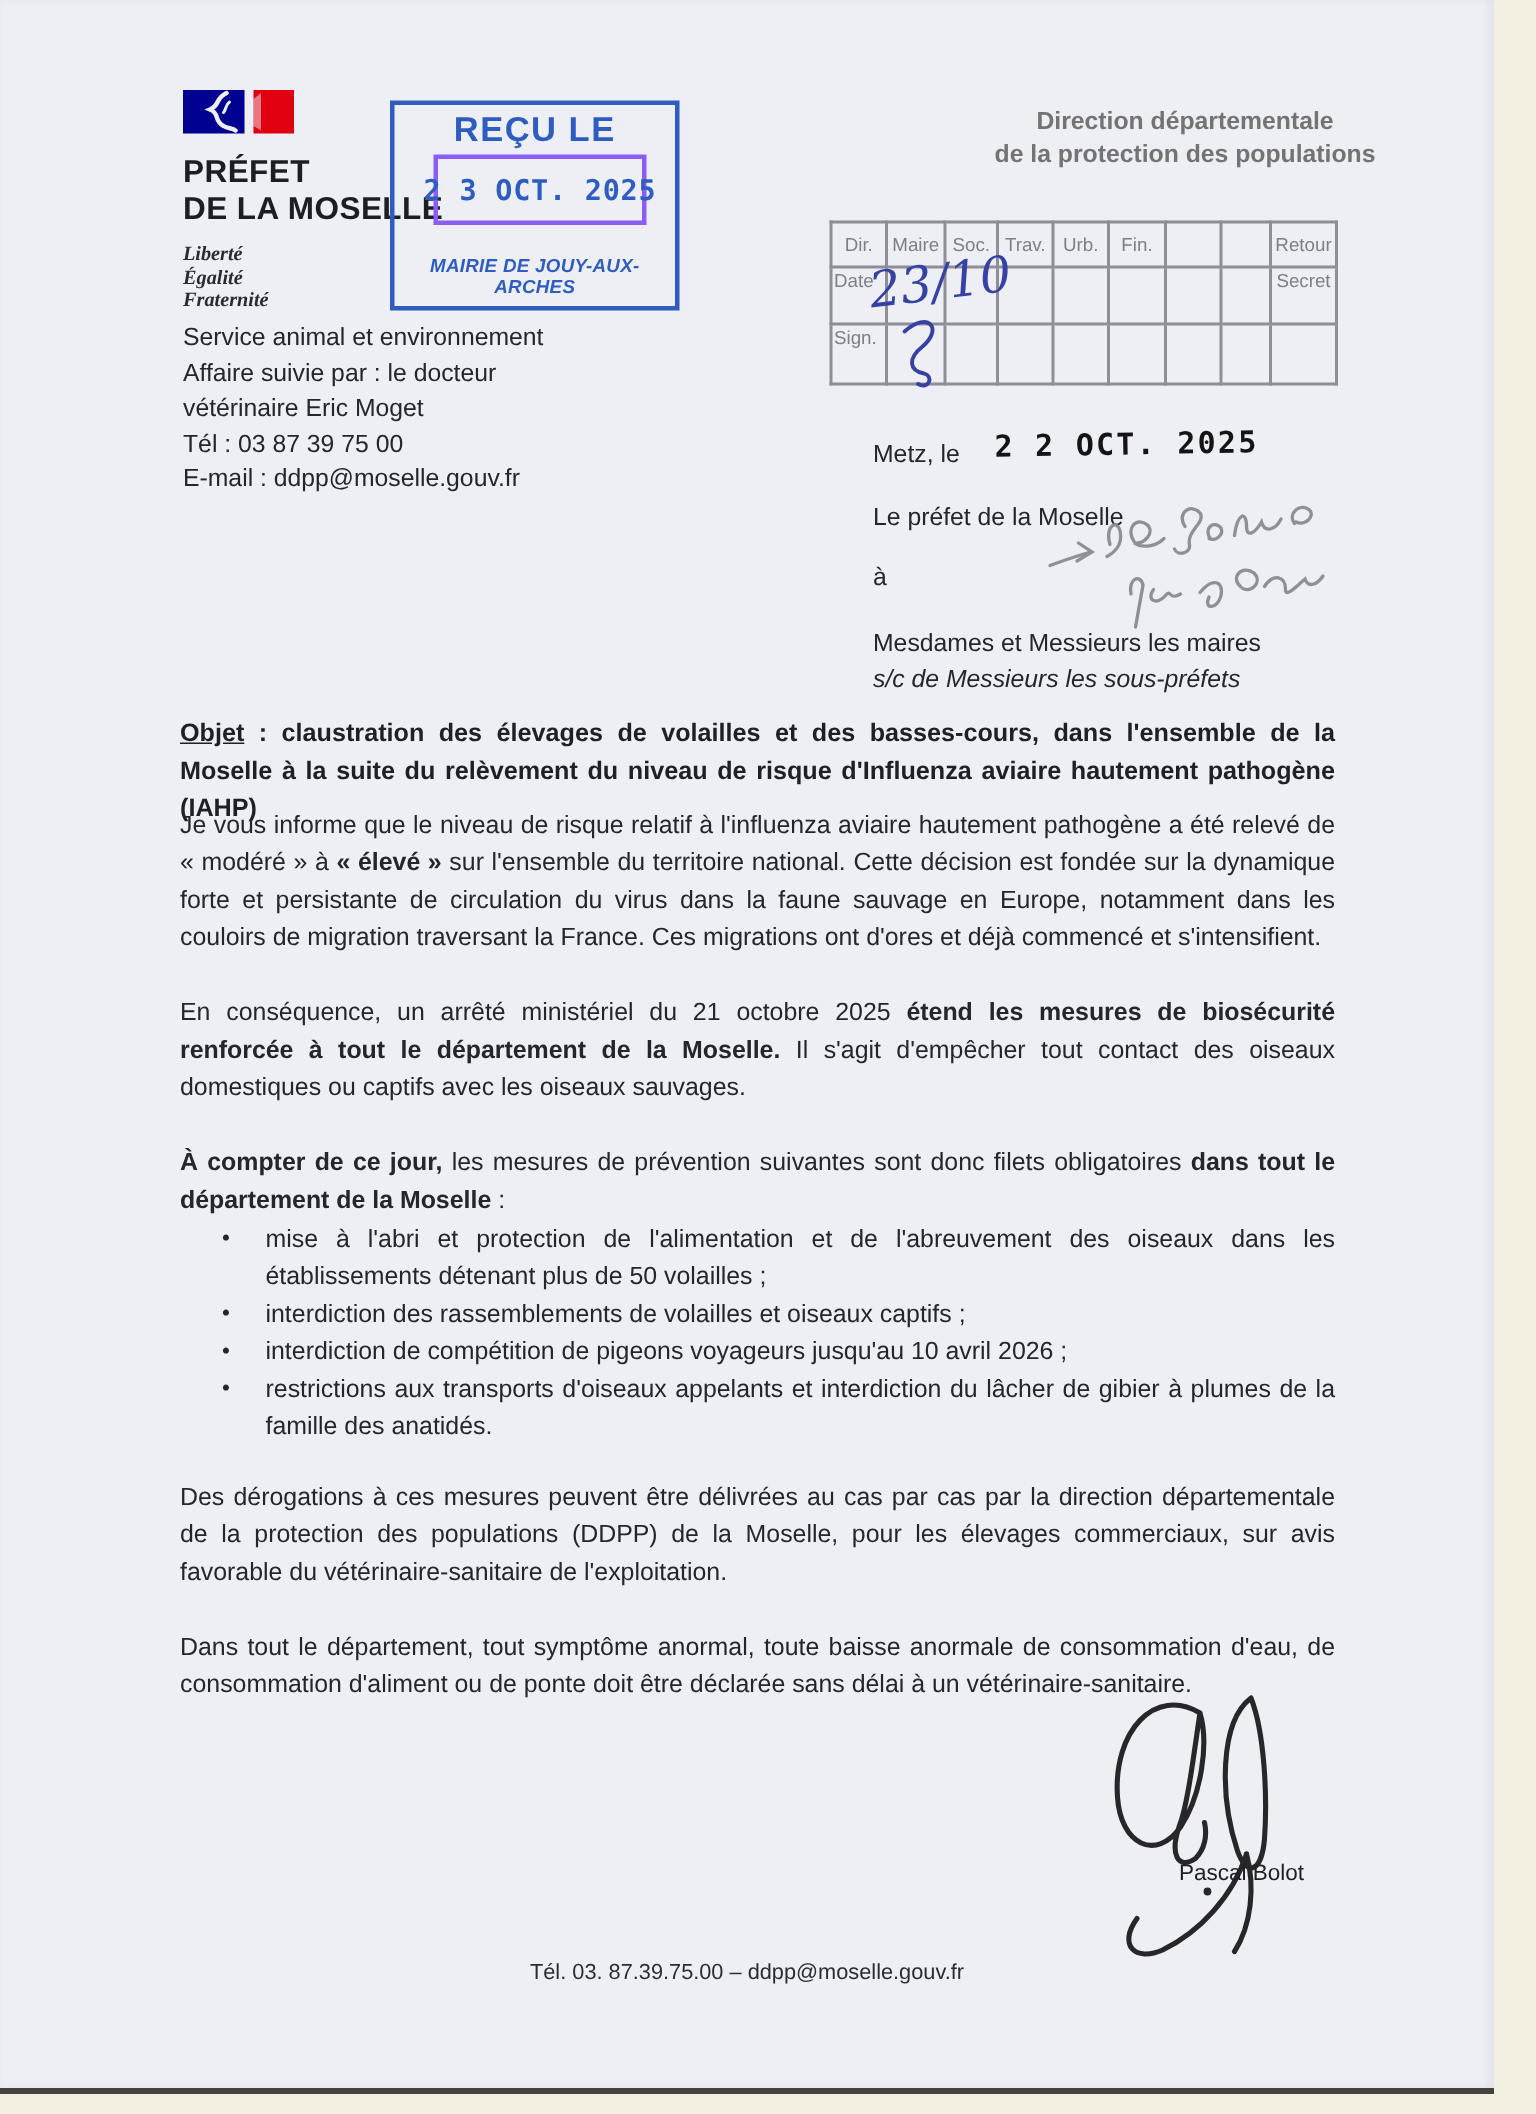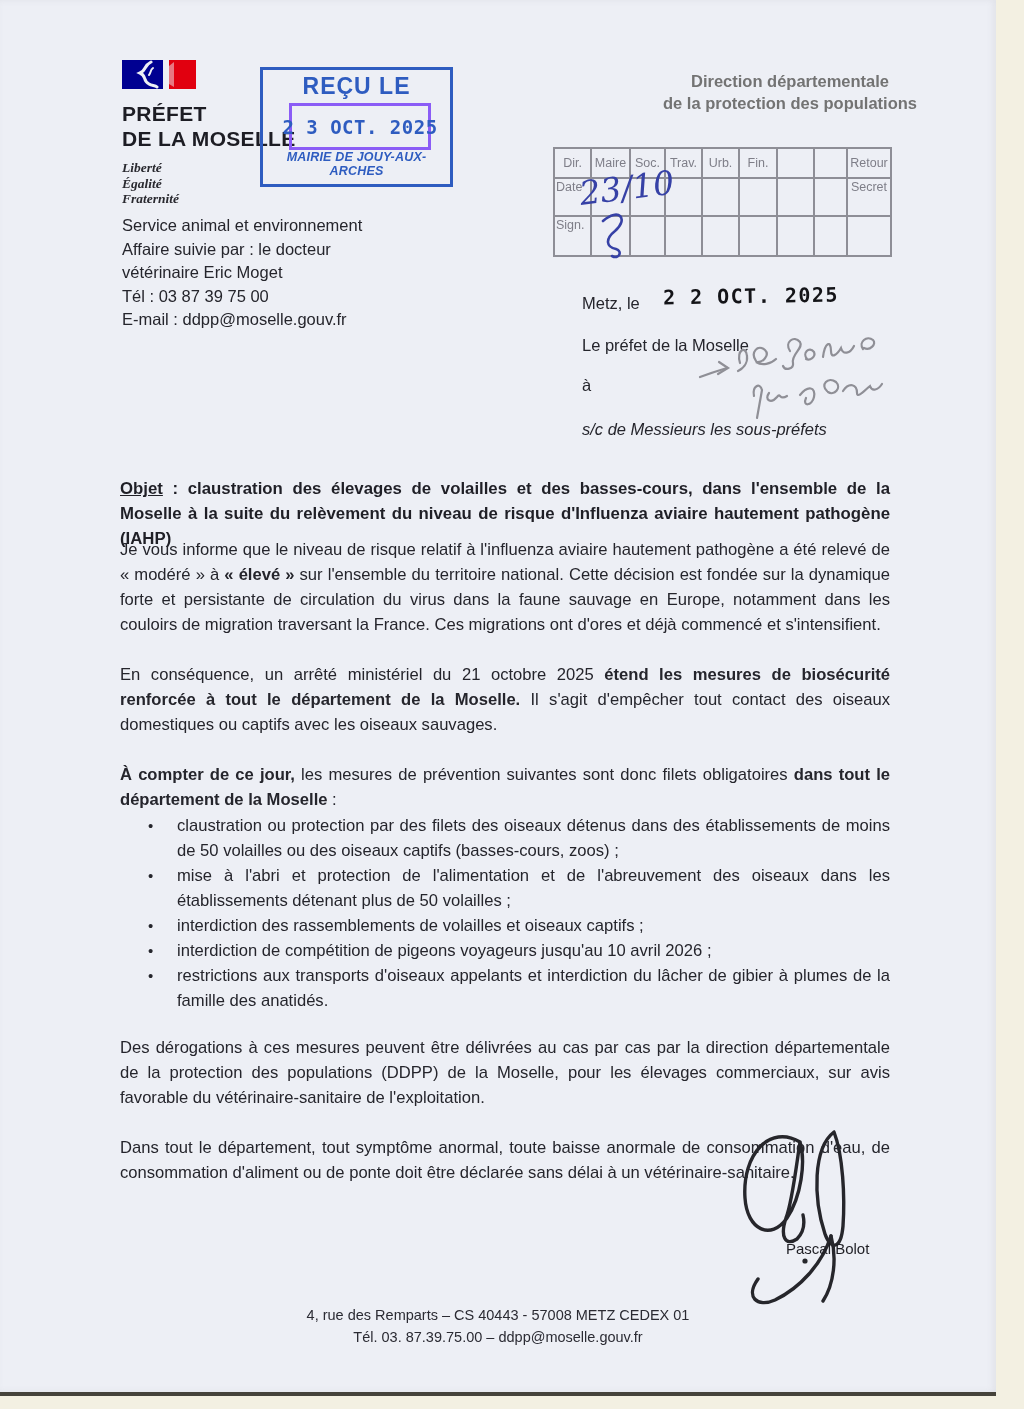--- a/index.html
+++ b/index.html
@@ -15,21 +15,21 @@
     background:#edeff5;
     border-bottom:4px solid #45433b;
     box-shadow:inset -3px 0 6px rgba(120,120,130,0.10);
   }
   
   .logo{position:absolute;left:122px;top:60px;width:200px;}
   .logo-title{font-weight:800;font-size:21px;line-height:25px;letter-spacing:0.3px;color:#1d1d24;margin-top:7px;}
   .motto{margin-top:9px;font-family:"Liberation Serif",serif;font-style:italic;font-weight:600;font-size:13.5px;line-height:15.5px;color:#2a2a30;}
   
   .stamp{
-    position:absolute;left:260px;top:67px;width:193px;height:120px;
+    position:absolute;left:260px;top:67px;width:193px;height:140px;
     border:3px solid #2e5cc0;color:#2e5cc0;box-sizing:border-box;text-align:center;
   }
   .stamp-l1{font-size:23px;font-weight:700;letter-spacing:1px;margin-top:3px;}
   .stamp-datebox{
     position:absolute;left:26px;top:33px;width:142px;height:47px;border:3px solid #8b5cf6;box-sizing:border-box;
     display:flex;align-items:center;justify-content:center;
     font-family:"DejaVu Sans Mono",monospace;font-weight:700;font-size:19px;letter-spacing:0.5px;white-space:nowrap;
   }
   .stamp-l3{position:absolute;left:0;bottom:6px;width:100%;font-size:12.5px;font-weight:600;letter-spacing:0.2px;font-style:italic;}
   
@@ -173,31 +173,31 @@
       <path d="M 62 64 C 60 54, 68 50, 70 58 L 65 86"></path>
       <path d="M 77 61 C 72 68, 79 72, 85 65 C 89 60, 87 69, 95 64"></path>
       <path d="M 108 63 C 116 53, 124 55, 122 65 C 120 74, 110 75, 114 66"></path>
       <path d="M 135 59 C 128 53, 136 44, 144 50 C 150 56, 142 64, 136 60"></path>
       <path d="M 151 59 C 157 50, 165 52, 165 61 C 165 67, 173 58, 178 54 C 180 60, 186 58, 190 52"></path>
     </g>
   </svg>
 
   <div class="to-a">à</div>
   <div class="recipients">
+    <div>Mesdames et Messieurs les maires</div>
     <div class="sc">s/c de Messieurs les sous-préfets</div>
   </div>
 
   <div class="subject"><span style="font-weight: 700; text-decoration: underline;">Objet</span><span style="font-weight: 700;"> : claustration des élevages de volailles et des basses-cours, dans l'ensemble de la Moselle à la suite du relèvement du niveau de risque d'Influenza aviaire hautement pathogène (IAHP)</span></div>
 
   <div class="body">
     <p><span>Je vous informe que le niveau de risque relatif à l'influenza aviaire hautement pathogène a été relevé de « modéré » à </span><span style="font-weight: 700;">« élevé »</span><span> sur l'ensemble du territoire national. Cette décision est fondée sur la dynamique forte et persistante de circulation du virus dans la faune sauvage en Europe, notamment dans les couloirs de migration traversant la France. Ces migrations ont d'ores et déjà commencé et s'intensifient.</span></p>
     <p><span>En conséquence, un arrêté ministériel du 21 octobre 2025 </span><span style="font-weight: 700;">étend les mesures de biosécurité renforcée à tout le département de la Moselle.</span><span> Il s'agit d'empêcher tout contact des oiseaux domestiques ou captifs avec les oiseaux sauvages.</span></p>
     <p class="tight"><span style="font-weight: 700;">À compter de ce jour,</span><span> les mesures de prévention suivantes sont donc filets obligatoires </span><span style="font-weight: 700;">dans tout le département de la Moselle</span><span> :</span></p>
     <ul>
-      <li>claustration ou protection par des filets des oiseaux détenus dans des établissements de moins de 50 volailles ou des oiseaux captifs (basses-cours, zoos) ;</li>
       <li>mise à l'abri et protection de l'alimentation et de l'abreuvement des oiseaux dans les établissements détenant plus de 50 volailles ;</li>
       <li>interdiction des rassemblements de volailles et oiseaux captifs ;</li>
       <li>interdiction de compétition de pigeons voyageurs jusqu'au 10 avril 2026 ;</li>
       <li>restrictions aux transports d'oiseaux appelants et interdiction du lâcher de gibier à plumes de la famille des anatidés.</li>
     </ul>
     <p>Des dérogations à ces mesures peuvent être délivrées au cas par cas par la direction départementale de la protection des populations (DDPP) de la Moselle, pour les élevages commerciaux, sur avis favorable du vétérinaire-sanitaire de l'exploitation.</p>
     <p>Dans tout le département, tout symptôme anormal, toute baisse anormale de consommation d'eau, de consommation d'aliment ou de ponte doit être déclarée sans délai à un vétérinaire-sanitaire.</p>
   </div>
 
   <svg class="signature" width="190" height="195" viewBox="0 0 190 195">
@@ -205,17 +205,16 @@
       <path d="M 88 24 C 58 6, 30 36, 33 80 C 35 112, 59 123, 75 100 C 89 79, 94 44, 88 24 C 84 50, 80 85, 74 100 C 68 118, 73 129, 85 121 C 91 115, 93 106, 91 97"></path>
       <path d="M 122 14 C 101 30, 101 80, 113 116 C 119 133, 129 131, 131 108 C 133 79, 131 37, 122 14"></path>
       <path d="M 119 118 C 110 146, 88 170, 63 182 C 45 190, 33 179, 46 161"></path>
       <path d="M 119 118 C 125 140, 122 166, 111 183"></path>
       <circle cx="93" cy="143" r="2.6" fill="#26262b" stroke="none"></circle>
     </g>
   </svg>
   <div class="sig-name">Pascal Bolot</div>
 
   <div class="footer">
-    <div>4, rue des Remparts – CS 40443 - 57008 METZ CEDEX 01</div>
     <div>Tél. 03. 87.39.75.00 –  ddpp@moselle.gouv.fr</div>
   </div>
 
 </div>
 
 </body></html>

